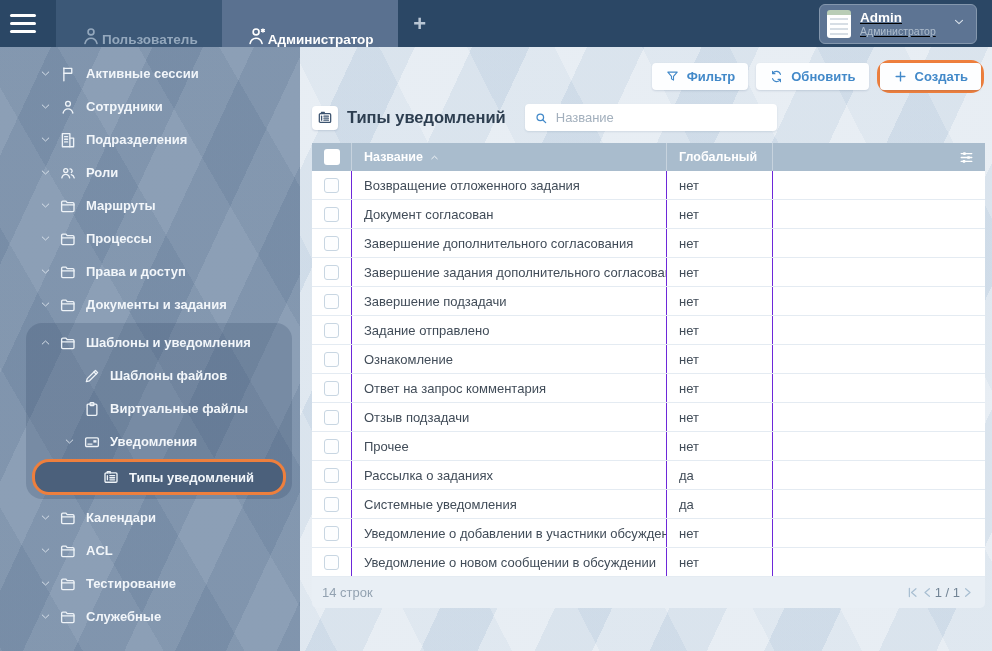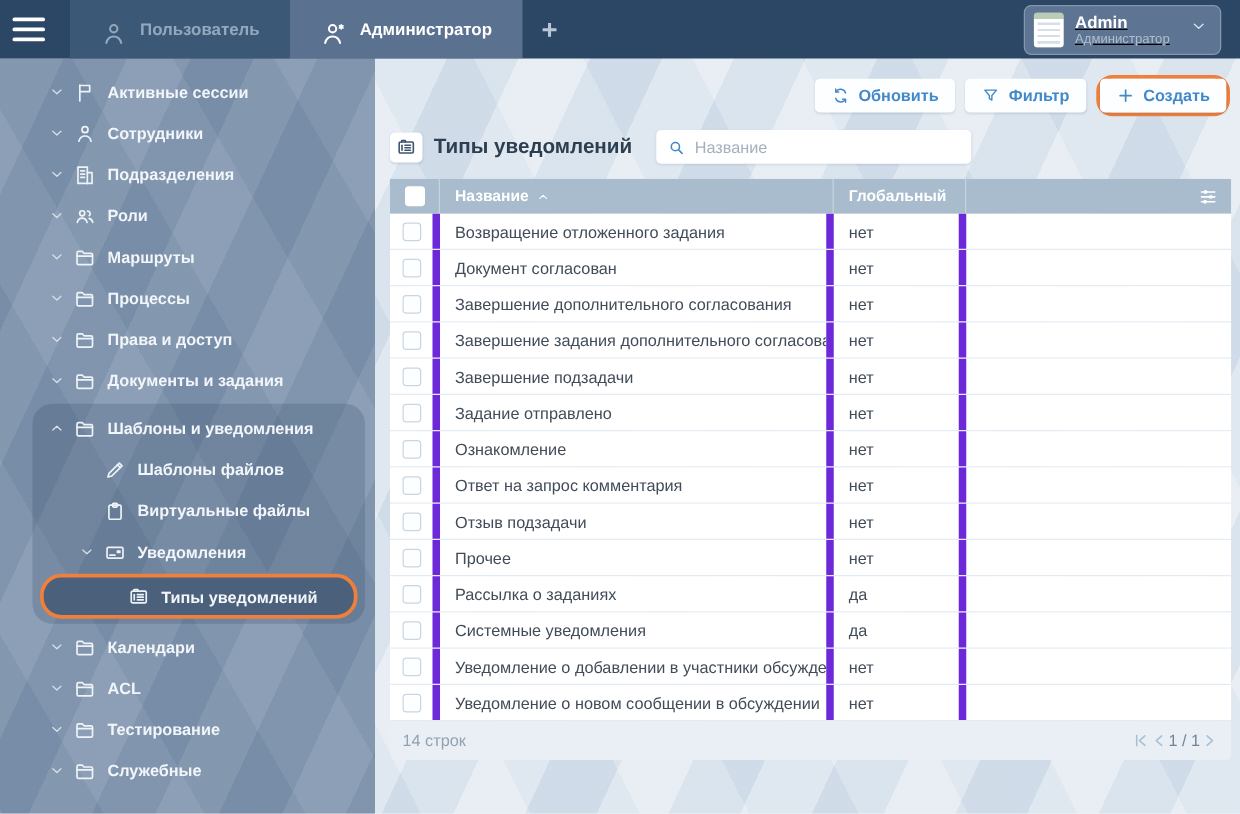--- a/index.html
+++ b/index.html
@@ -4,21 +4,21 @@
 <style>
   * { box-sizing: border-box; margin: 0; padding: 0; }
   html,body { width: 992px; height: 651px; overflow: hidden;
     font-family: "Liberation Sans", sans-serif; }
 
   
   .topbar { height:47px; background:#2b4765; display:flex; align-items:stretch; }
   .burger { width:46px; display:flex; align-items:center; justify-content:center; cursor:pointer; }
   .burger i { display:block; width:26px; height:3px; background:#fff; border-radius:2px;
     box-shadow:0 8px 0 #fff, 0 -8px 0 #fff; }
-  .tab { display:flex; align-items:flex-start; gap:10px; padding:16px 24px; color:#94a8bd;
+  .tab { display:flex; align-items:flex-end; padding:0 24px; color:#94a8bd;
     font-size:13.5px; font-weight:bold; cursor:pointer; }
   .tab.inactive { background:#3c5877; margin-left:10px; }
   .tab.active { background:#5a7190; color:#fff; }
   .tab .ticon { width:22px; height:22px; display:flex; align-items:center; }
   .tab .ticon svg { width:22px; height:22px; }
   .newtab { width:44px; display:flex; align-items:center; justify-content:center;
     color:#b9c6d4; font-size:22px; font-weight:bold; cursor:pointer; }
   .tb-space { flex:1; }
   .userchip { margin:4px 15px 4px 0; align-self:center; display:flex; align-items:center; gap:9px;
     background:#5d7493; border:1px solid #8497ad; border-radius:6px; padding:4px 10px 4px 7px;
@@ -90,21 +90,21 @@
   .thead > div { height:100%; display:flex; align-items:center; padding-left:12px;
     border-right:1px solid rgba(255,255,255,.35); }
   .thead > div:last-child { border-right:none; justify-content:flex-end; padding-right:10px; }
   .thead .sort svg { width:11px; height:11px; margin-left:6px; }
   .thead .cfg svg { width:17px; height:17px; }
   .cbcell { justify-content:center !important; padding-left:0 !important; }
   .cb { width:15px; height:15px; border-radius:3px; background:#fdfeff; border:1px solid #c8d6e2; }
   .thead .cb { width:16px; height:16px; background:#fff; border:none; }
   .trow { display:grid; grid-template-columns:40px 315px 106px 1fr; height:29px; background:#fff;
     border-bottom:1px solid #e4ebf2; font-size:13px; color:#414c58; cursor:pointer; }
-  .trow > div { display:flex; align-items:center; padding-left:12px; border-right:6px solid #6d28d9;
+  .trow > div { display:flex; align-items:center; padding-left:12px; border-right:1px solid #6d28d9;
     overflow:hidden; white-space:nowrap; }
   .trow > div:first-child { justify-content:center; padding-left:0; }
   .trow > div:last-child { border-right:none; }
   .tfoot { height:31px; background:#e9eff5; display:flex; align-items:center;
     justify-content:space-between; padding:0 10px; }
   .rowcount { color:#93a2b1; font-size:13px; }
   .pager { display:flex; align-items:flex-start; color:#a9bfd2; }
   .pager svg { width:15px; height:15px; cursor:pointer; }
   .pageind { color:#728495; font-size:13px; }
 </style>
@@ -383,35 +383,35 @@
         </span>
         <span class="lab">Служебные</span>
       </div>
     </div>
 
   <div class="main">
     <div class="toolbar">
       <button class="btn">
         <span class="bicon" style="display: flex; width: 15px; height: 15px;">
             <svg viewBox="0 0 24 24" fill="none" stroke="currentColor" stroke-width="1.8" stroke-linecap="round" stroke-linejoin="round" style="width: 100%;">
+              <path d="M4.5 5h15l-5.9 6.8v5.9l-3.2-1.9v-4L4.5 5z"></path>
+            </svg>
+          </span>
+        <span>Фильтр</span>
+      </button>
+      <button class="btn">
+        <span class="bicon" style="display: flex; width: 15px; height: 15px;">
+            <svg viewBox="0 0 24 24" fill="none" stroke="currentColor" stroke-width="1.8" stroke-linecap="round" stroke-linejoin="round" style="width: 100%;">
               <path d="M18.3 8.6A6.8 6.8 0 005.9 7.2"></path>
               <path d="M5.7 3.6v3.8h3.8"></path>
               <path d="M5.7 15.4A6.8 6.8 0 0018.1 16.8"></path>
               <path d="M18.3 20.4v-3.8h-3.8"></path>
             </svg>
           </span>
         <span>Обновить</span>
-      </button>
-      <button class="btn">
-        <span class="bicon" style="display: flex; width: 15px; height: 15px;">
-            <svg viewBox="0 0 24 24" fill="none" stroke="currentColor" stroke-width="1.8" stroke-linecap="round" stroke-linejoin="round" style="width: 100%;">
-              <path d="M4.5 5h15l-5.9 6.8v5.9l-3.2-1.9v-4L4.5 5z"></path>
-            </svg>
-          </span>
-        <span>Фильтр</span>
       </button>
       <span class="ring">
         <button class="btn">
           <span class="bicon" style="display: flex; width: 15px; height: 15px;">
               <svg viewBox="0 0 24 24" fill="none" stroke="currentColor" stroke-width="1.8" stroke-linecap="round" stroke-linejoin="round" style="width: 100%;">
                 <path d="M12 5v14M5 12h14" stroke-width="2.2"></path>
               </svg>
             </span>
           <span>Создать</span>
         </button>

